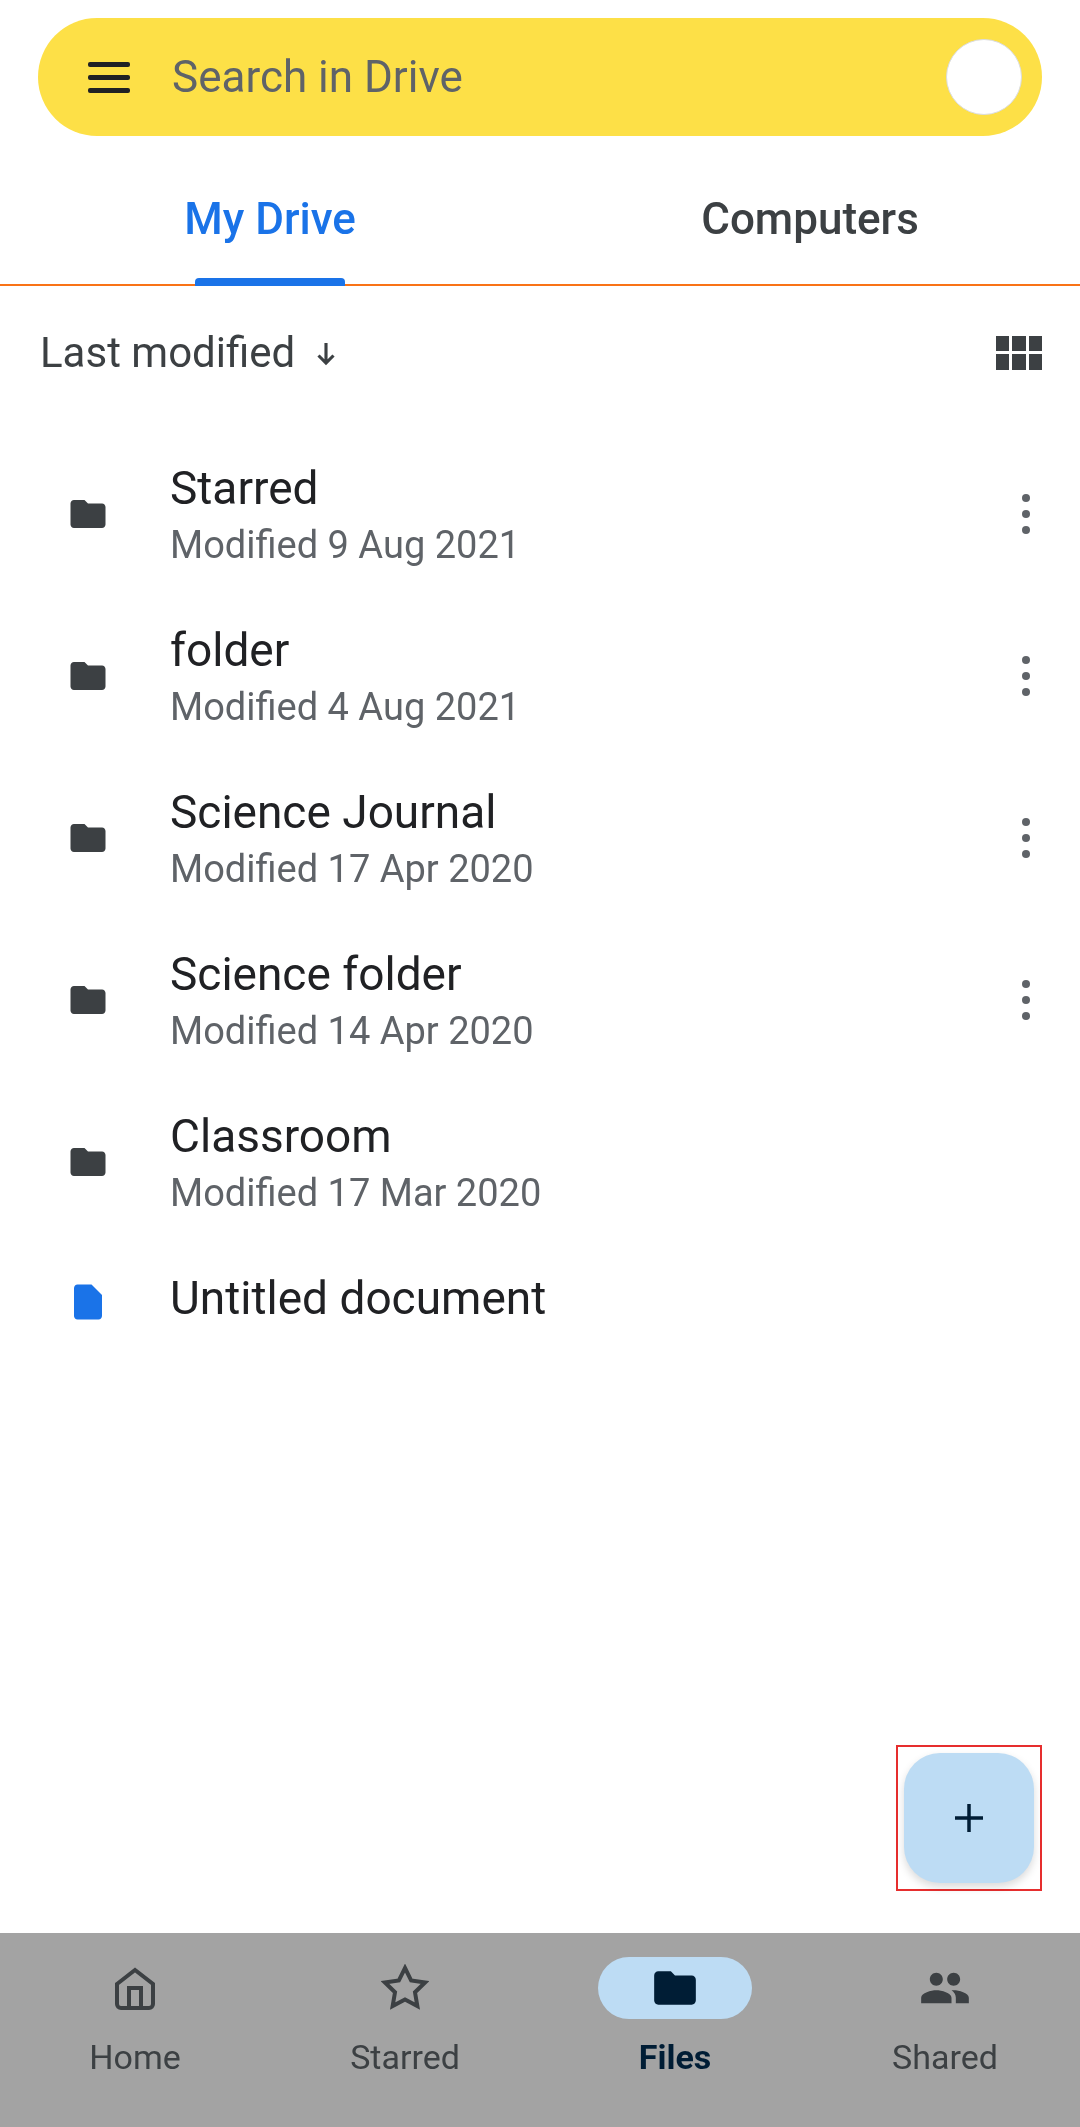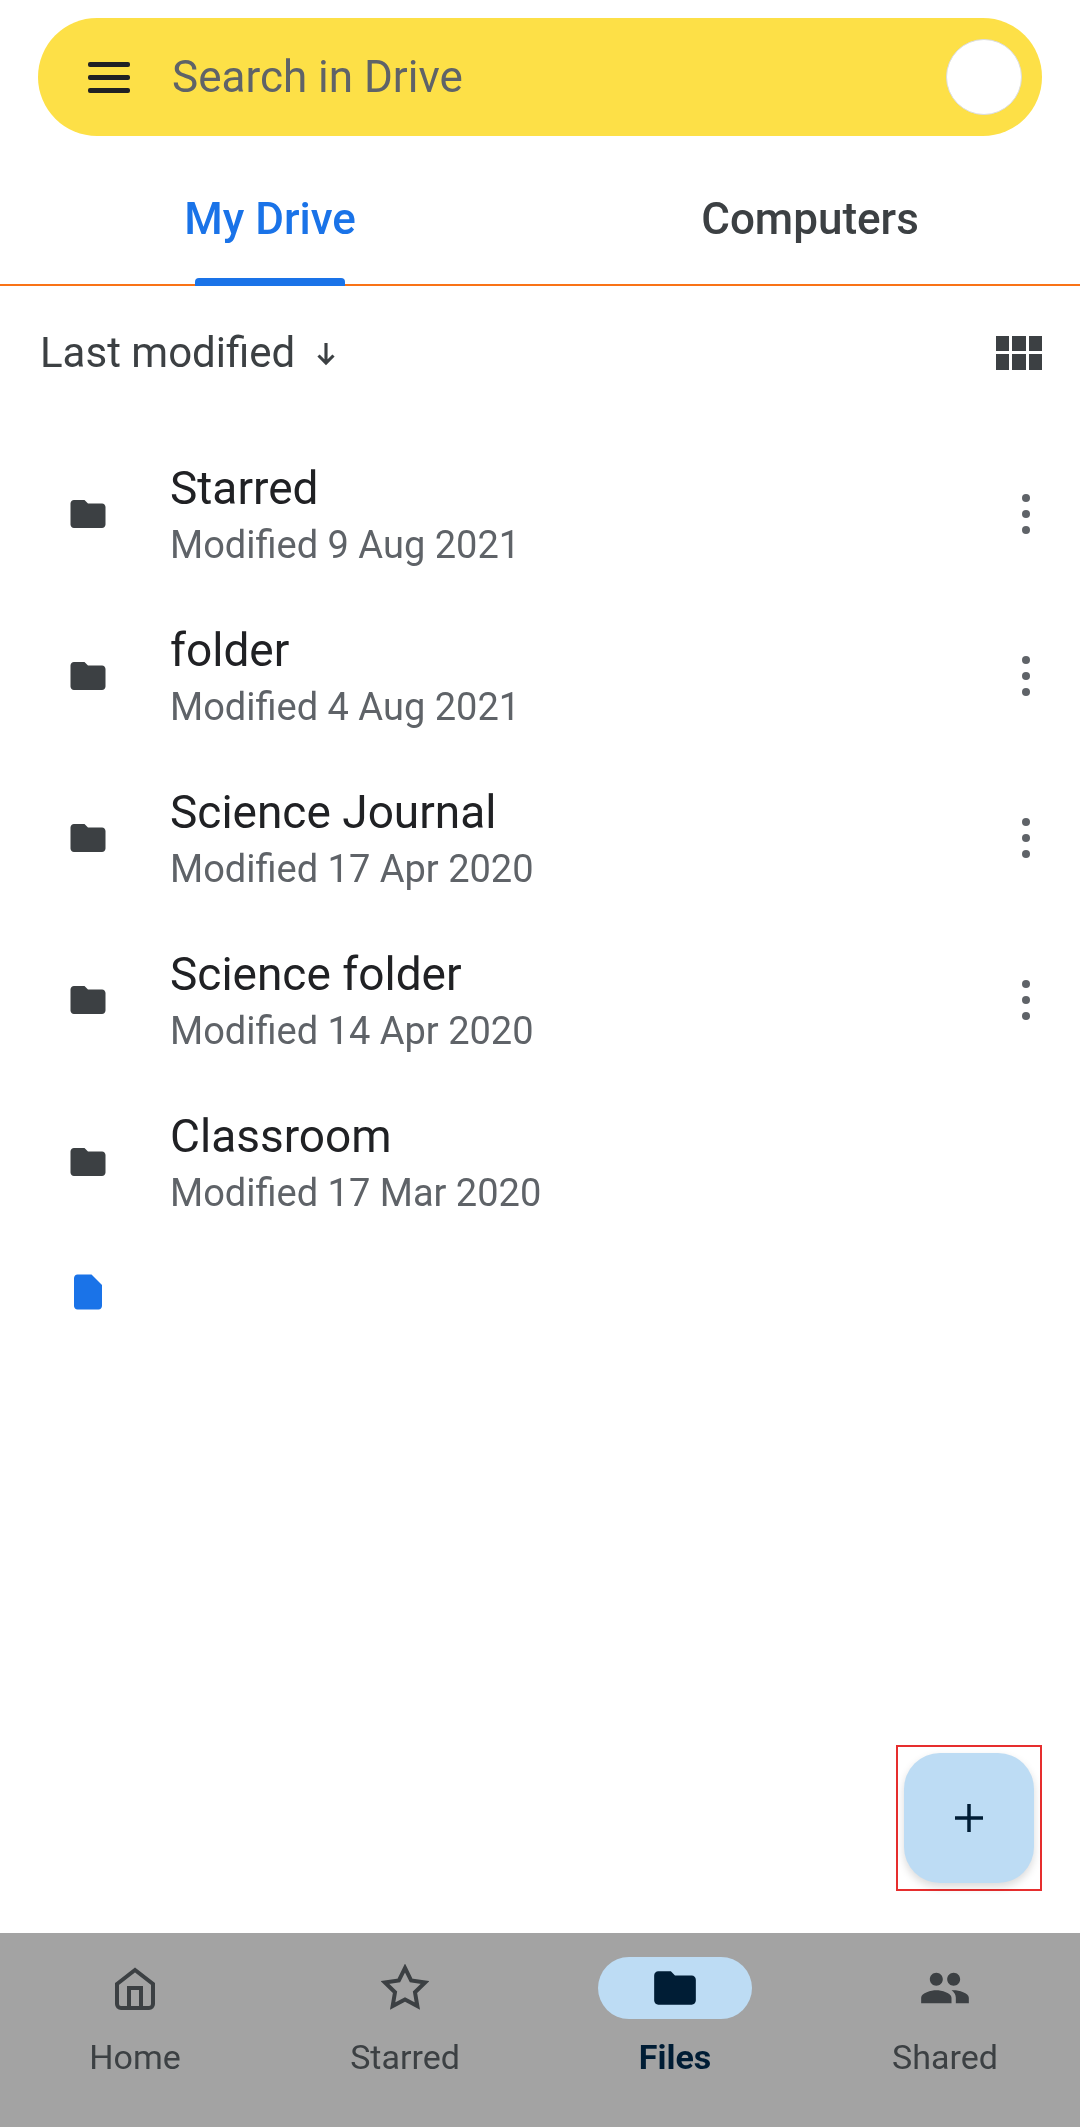--- a/index.html
+++ b/index.html
@@ -266,20 +266,23 @@
     <div class="file-text">
       <div class="file-name">Classroom</div>
       <div class="file-modified">Modified 17 Mar 2020</div>
     </div>
   </div>
 
   <div class="file-item" style="padding-bottom:0;">
     <svg class="folder-icon" viewBox="0 0 24 24" fill="#1a73e8">
         <path d="M14 2H6c-1.1 0-2 .9-2 2v16c0 1.1.9 2 2 2h12c1.1 0 2-.9 2-2V8l-6-6z"></path>
       </svg>
+    <div class="file-text">
+      <div class="file-name">Untitled document</div>
+    </div>
   </div>
 
 </div>
 
 <div class="fab-wrapper">
   <div class="fab">
     <svg viewBox="0 0 24 24" fill="none" stroke="#001d35" stroke-width="2">
         <path d="M12 4v16M4 12h16"></path>
       </svg>
   </div>

